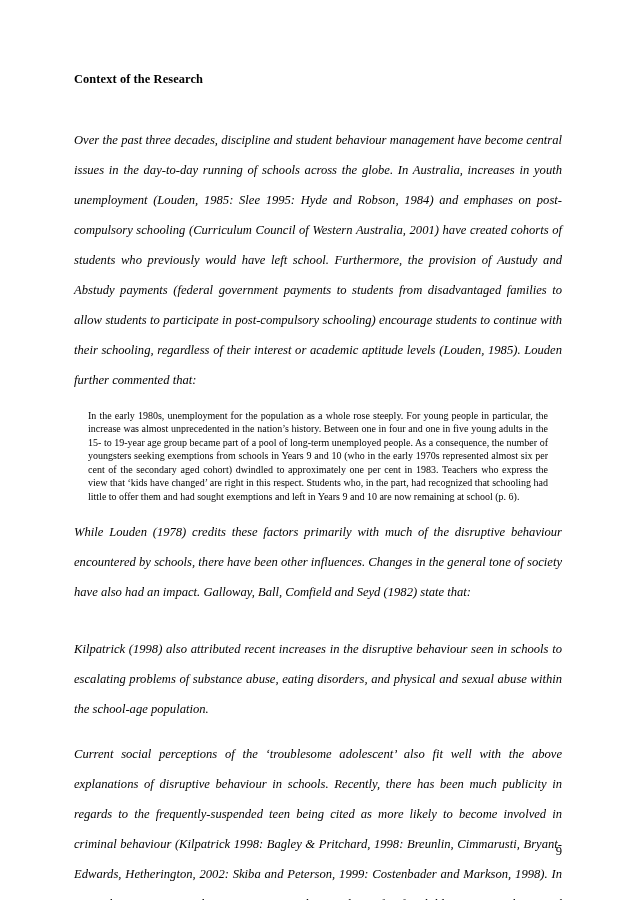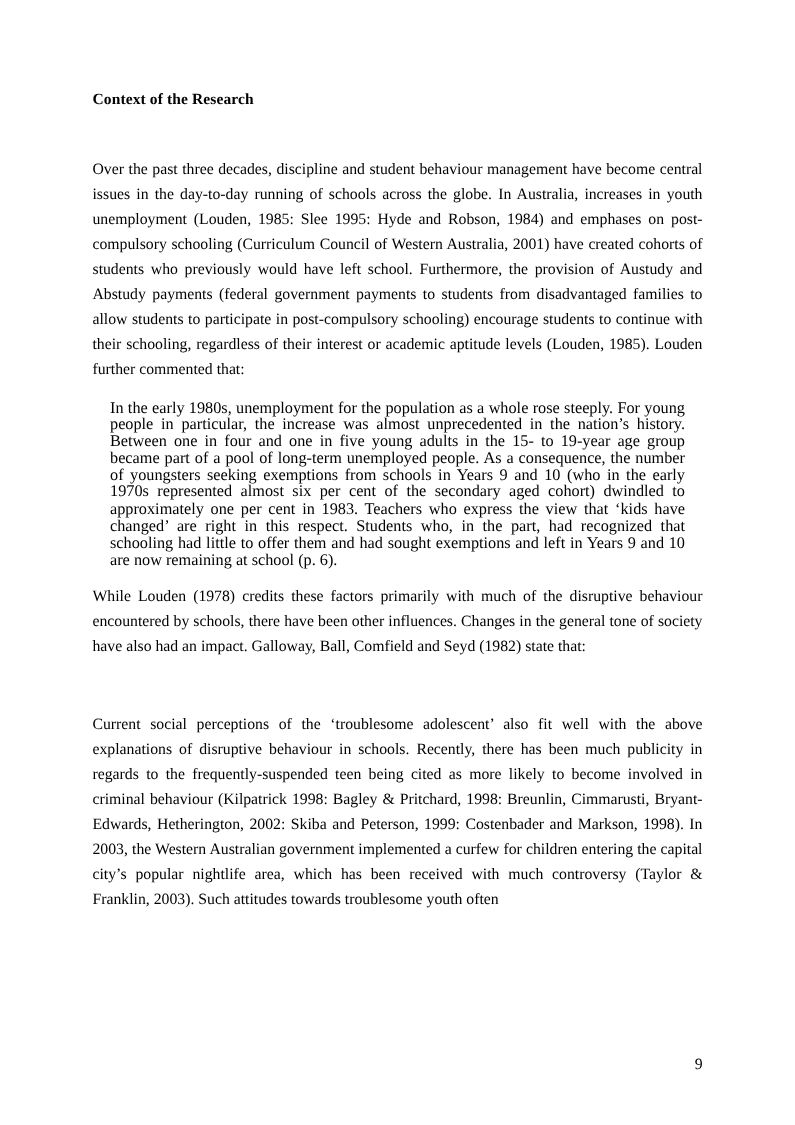--- a/index.html
+++ b/index.html
@@ -33,33 +33,34 @@
   .heading {
     font-size: 12.4px;
     font-weight: bold;
     line-height: 1.25;
     margin: 0 0 0 0;
     text-align: left;
     letter-spacing: 0.1px;
   }
   p.body-par {
     font-size: 12.6px;
-    line-height: 20px;
+    line-height: 30px;
     text-align: justify;
     text-justify: inter-word;
     margin: 0;
     padding: 0;
     hyphens: none;
+    font-style: italic;
   }
   .gap-after-heading { height: 37px; }
   .par-gap { height: 15px; }
   .quote-gap-top { height: 14px; }
   .quote-gap-bottom { height: 13px; }
   blockquote.quote {
-    font-size: 13px;
+    font-size: 10px;
     line-height: 13.6px;
     text-align: justify;
     text-justify: inter-word;
     margin: 0 14px 0 14px;
     padding: 0;
   }
   .page-number {
     position: absolute;
     left: 0;
     top: 843px;
@@ -87,20 +88,21 @@
 
     <div class="quote-gap-bottom"></div>
 
     <p class="body-par">While Louden (1978) credits these factors primarily with much of the disruptive behaviour encountered by schools, there have been other influences. Changes in the general tone of society have also had an impact. Galloway, Ball, Comfield and Seyd (1982) state that:</p>
 
     <div class="quote-gap-top"></div>
 
 
     <div class="quote-gap-bottom"></div>
 
+    <p class="body-par">Kilpatrick (1998) also attributed recent increases in the disruptive behaviour seen in schools to escalating problems of substance abuse, eating disorders, and physical and sexual abuse within the school-age population.</p>
 
     <div class="par-gap"></div>
 
     <p class="body-par">Current social perceptions of the ‘troublesome adolescent’ also fit well with the above explanations of disruptive behaviour in schools. Recently, there has been much publicity in regards to the frequently-suspended teen being cited as more likely to become involved in criminal behaviour (Kilpatrick 1998: Bagley &amp; Pritchard, 1998: Breunlin, Cimmarusti, Bryant-Edwards, Hetherington, 2002: Skiba and Peterson, 1999: Costenbader and Markson, 1998). In 2003, the Western Australian government implemented a curfew for children entering the capital city’s popular nightlife area, which has been received with much controversy (Taylor &amp; Franklin, 2003). Such attitudes towards troublesome youth often</p>
 
   </div>
 
   <div class="page-number">9</div>
 </div>
 

